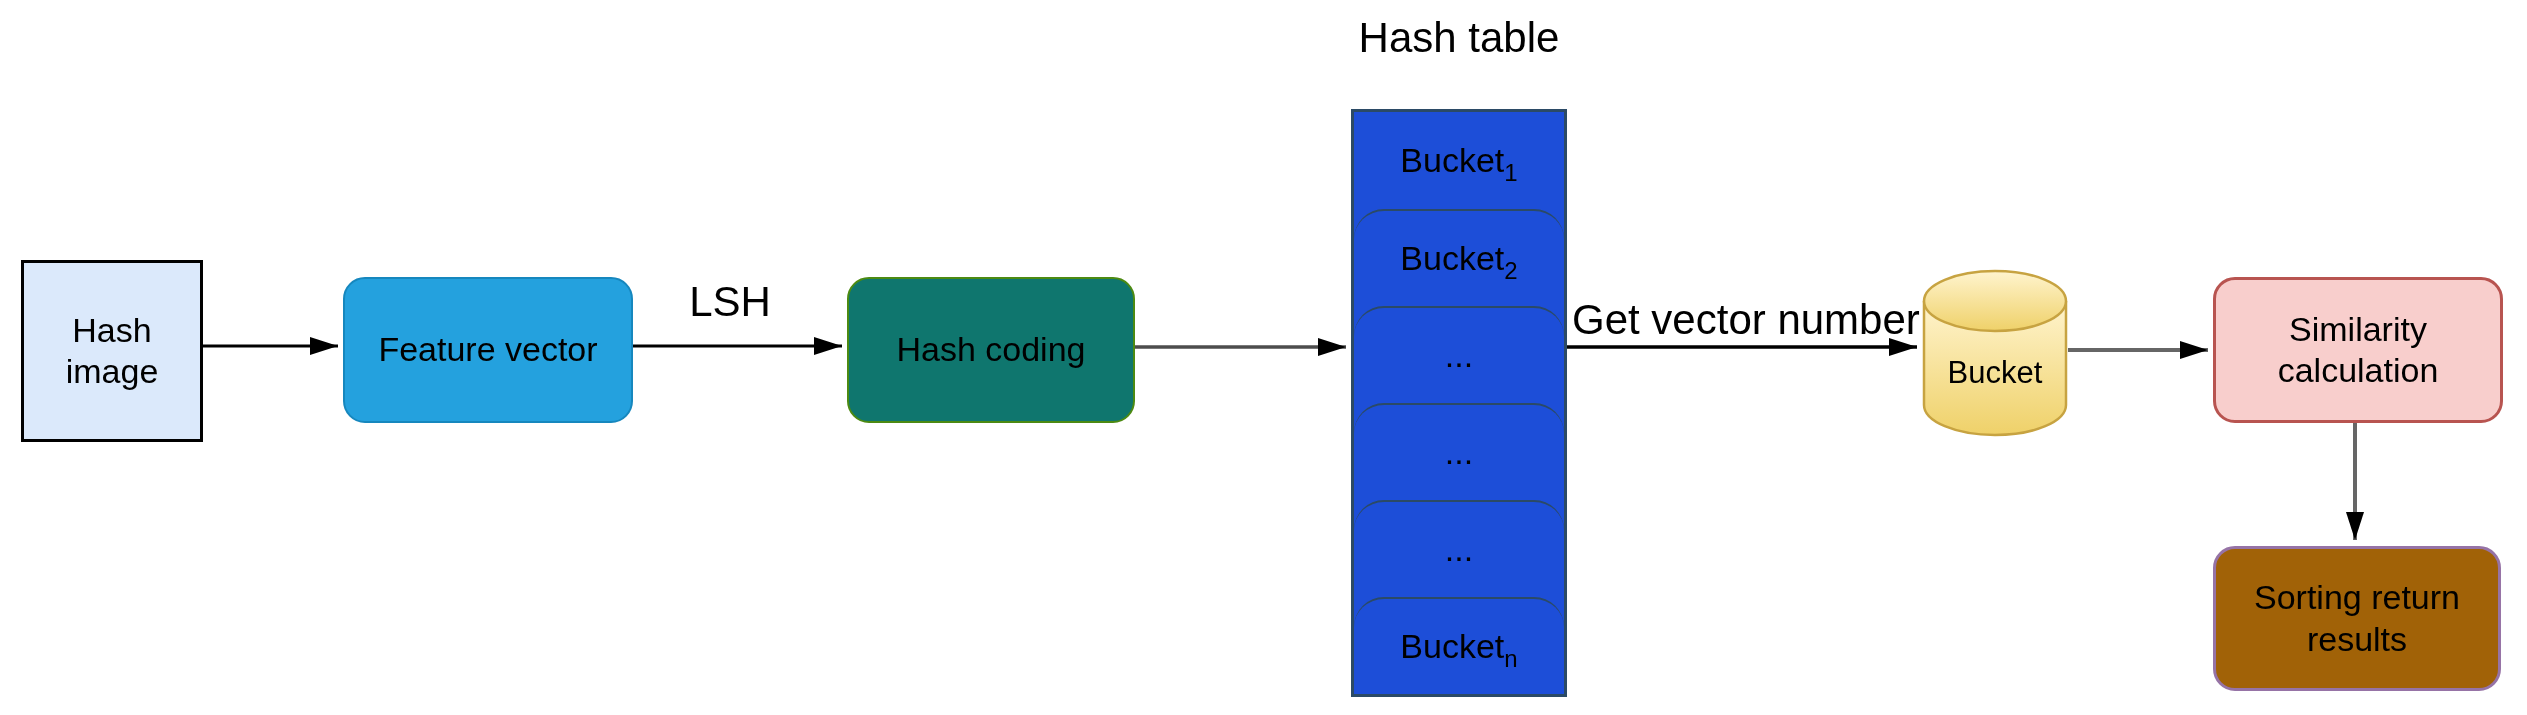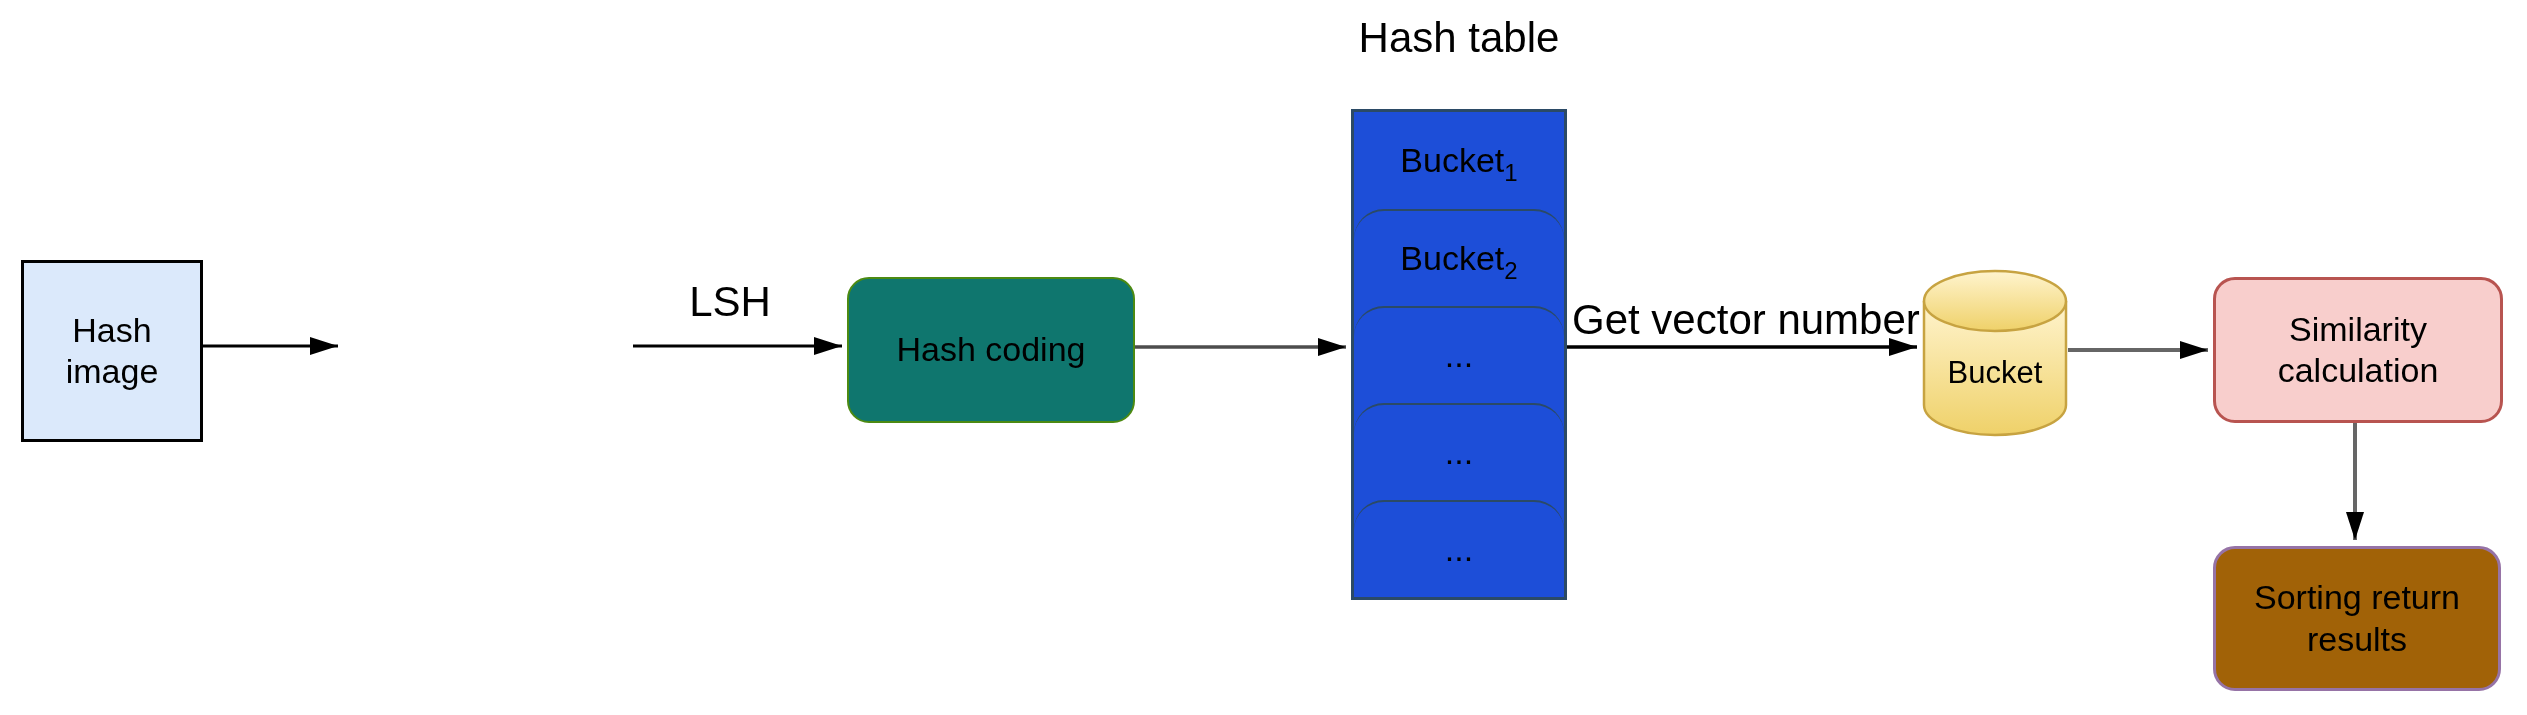--- a/index.html
+++ b/index.html
@@ -107,20 +107,23 @@
     <line x1="1135" y1="347" x2="1346" y2="347" stroke="#4d4d4d" stroke-width="3.5" marker-end="url(#arrow-black)"></line>
     <line x1="1567" y1="347" x2="1917" y2="347" stroke="#000000" stroke-width="3.5" marker-end="url(#arrow-black)"></line>
     <line x1="2068" y1="350" x2="2208" y2="350" stroke="#666666" stroke-width="4" marker-end="url(#arrow-black)"></line>
     <line x1="2355" y1="423" x2="2355" y2="540" stroke="#666666" stroke-width="4" marker-end="url(#arrow-black)"></line>
   </svg>
 
   <div class="node" id="query-image">
     <div class="inner">Hash image</div>
   </div>
 
+  <div class="node rounded" id="feature-vector">
+    <div class="inner">Feature vector</div>
+  </div>
 
   <div class="edge-label" id="lsh-label">LSH</div>
 
   <div class="node rounded" id="hash-coding">
     <div class="inner">Hash coding</div>
   </div>
 
   <div class="edge-label" id="hash-table-title">Hash table</div>
 
   <div id="hash-table">
@@ -131,20 +134,23 @@
       <span><span>Bucket</span><sub>2</sub></span>
     </div>
     <div class="bucket-row">
       <span><span>...</span><sub></sub></span>
     </div>
     <div class="bucket-row">
       <span><span>...</span><sub></sub></span>
     </div>
     <div class="bucket-row">
       <span><span>...</span><sub></sub></span>
+    </div>
+    <div class="bucket-row">
+      <span><span>Bucket</span><sub>n</sub></span>
     </div>
   </div>
 
   <div class="edge-label" id="get-bucket-number-label">Get vector number</div>
 
   <div id="bucket-cylinder">
     <svg width="146" height="168" viewBox="0 0 146 168">
       <defs>
         <linearGradient id="cyl-grad" x1="0" y1="0" x2="0" y2="1">
           <stop offset="0" stop-color="#fff4ce"></stop>

